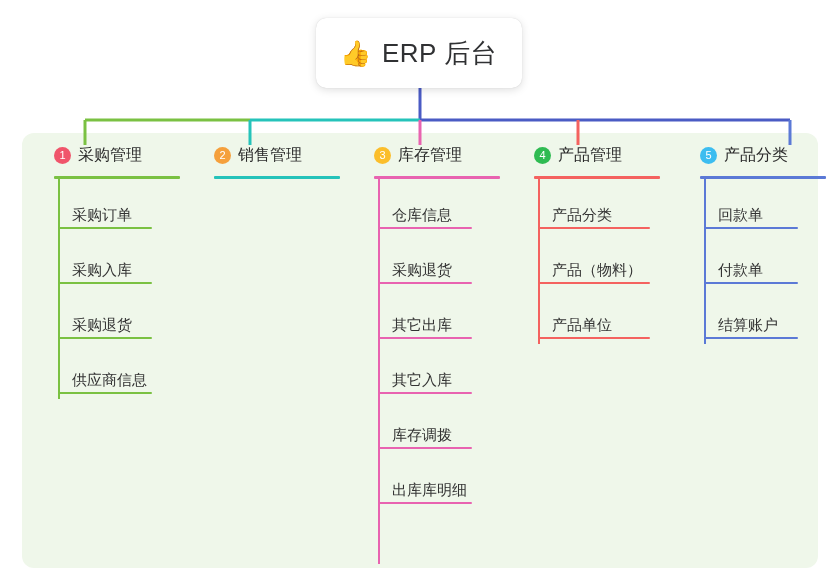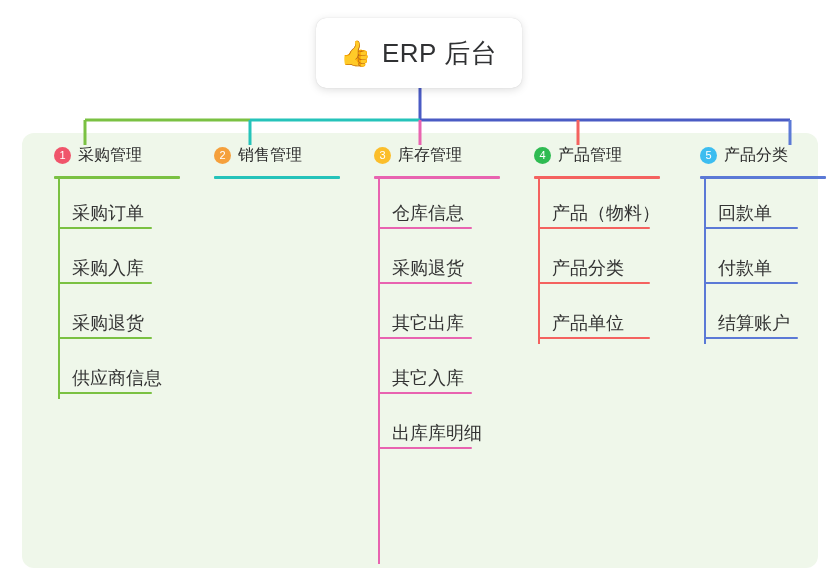--- a/index.html
+++ b/index.html
@@ -140,21 +140,21 @@
   }
   .leaf {
     position: relative;
     height: 55px;
     box-sizing: border-box;
   }
   .leaf-label {
     position: absolute;
     left: 36px;
     bottom: 9px;
-    font-size: 18px;
+    font-size: 15px;
     color: #333333;
     white-space: nowrap;
   }
   .leaf-underline {
     position: absolute;
     left: 22px;
     bottom: 5px;
     height: 2px;
     width: 94px;
     border-radius: 1px;
@@ -244,44 +244,48 @@
           </div>
           <div class="leaf">
             <span class="leaf-label">其它出库</span>
             <span class="leaf-underline" style="background: rgb(232, 99, 176); width: 94px;"></span>
           </div>
           <div class="leaf">
             <span class="leaf-label">其它入库</span>
             <span class="leaf-underline" style="background: rgb(232, 99, 176); width: 94px;"></span>
           </div>
           <div class="leaf">
+            <span class="leaf-label">库存调拨</span>
+            <span class="leaf-underline" style="background: rgb(232, 99, 176); width: 94px;"></span>
+          </div>
+          <div class="leaf">
             <span class="leaf-label">出库库明细</span>
             <span class="leaf-underline" style="background: rgb(232, 99, 176); width: 94px;"></span>
           </div>
         </div>
       </div>
       <div class="column col-3" style="left: 494px;">
         <div class="col-head">
           <div class="col-head-row">
             <span class="badge" style="background: rgb(47, 187, 82);">4</span>
             <span class="col-title">产品管理</span>
           </div>
           <div class="col-underline" style="background: rgb(244, 98, 95);"></div>
         </div>
         <div class="leaves">
           <div class="spine" style="background: rgb(244, 98, 95); height: 165px;"></div>
           <div class="leaf">
+            <span class="leaf-label">产品分类</span>
+            <span class="leaf-underline" style="background: rgb(244, 98, 95); width: 112px;"></span>
+          </div>
+          <div class="leaf">
             <span class="leaf-label">产品（物料）</span>
             <span class="leaf-underline" style="background: rgb(244, 98, 95); width: 112px;"></span>
           </div>
           <div class="leaf">
-            <span class="leaf-label">产品分类</span>
-            <span class="leaf-underline" style="background: rgb(244, 98, 95); width: 112px;"></span>
-          </div>
-          <div class="leaf">
             <span class="leaf-label">产品单位</span>
             <span class="leaf-underline" style="background: rgb(244, 98, 95); width: 112px;"></span>
           </div>
         </div>
       </div>
       <div class="column col-4" style="left: 660px;">
         <div class="col-head">
           <div class="col-head-row">
             <span class="badge" style="background: rgb(60, 189, 240);">5</span>
             <span class="col-title">产品分类</span>

